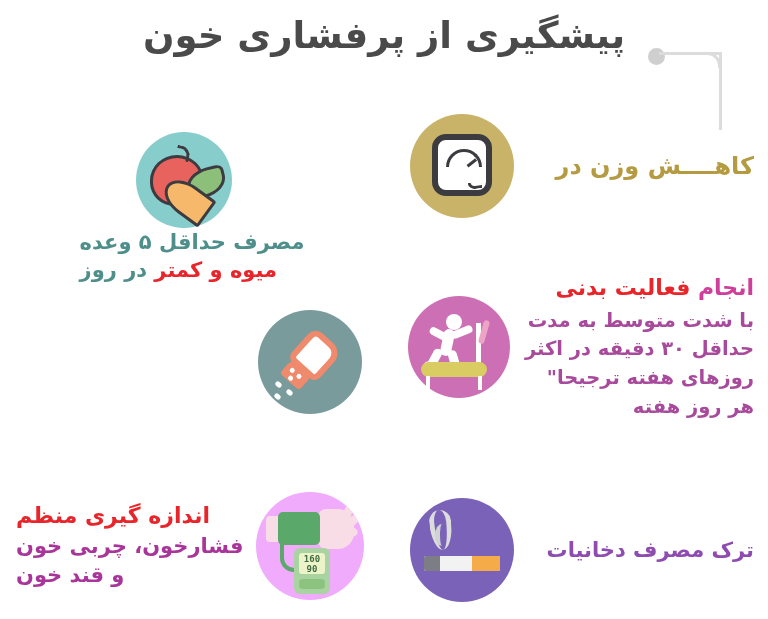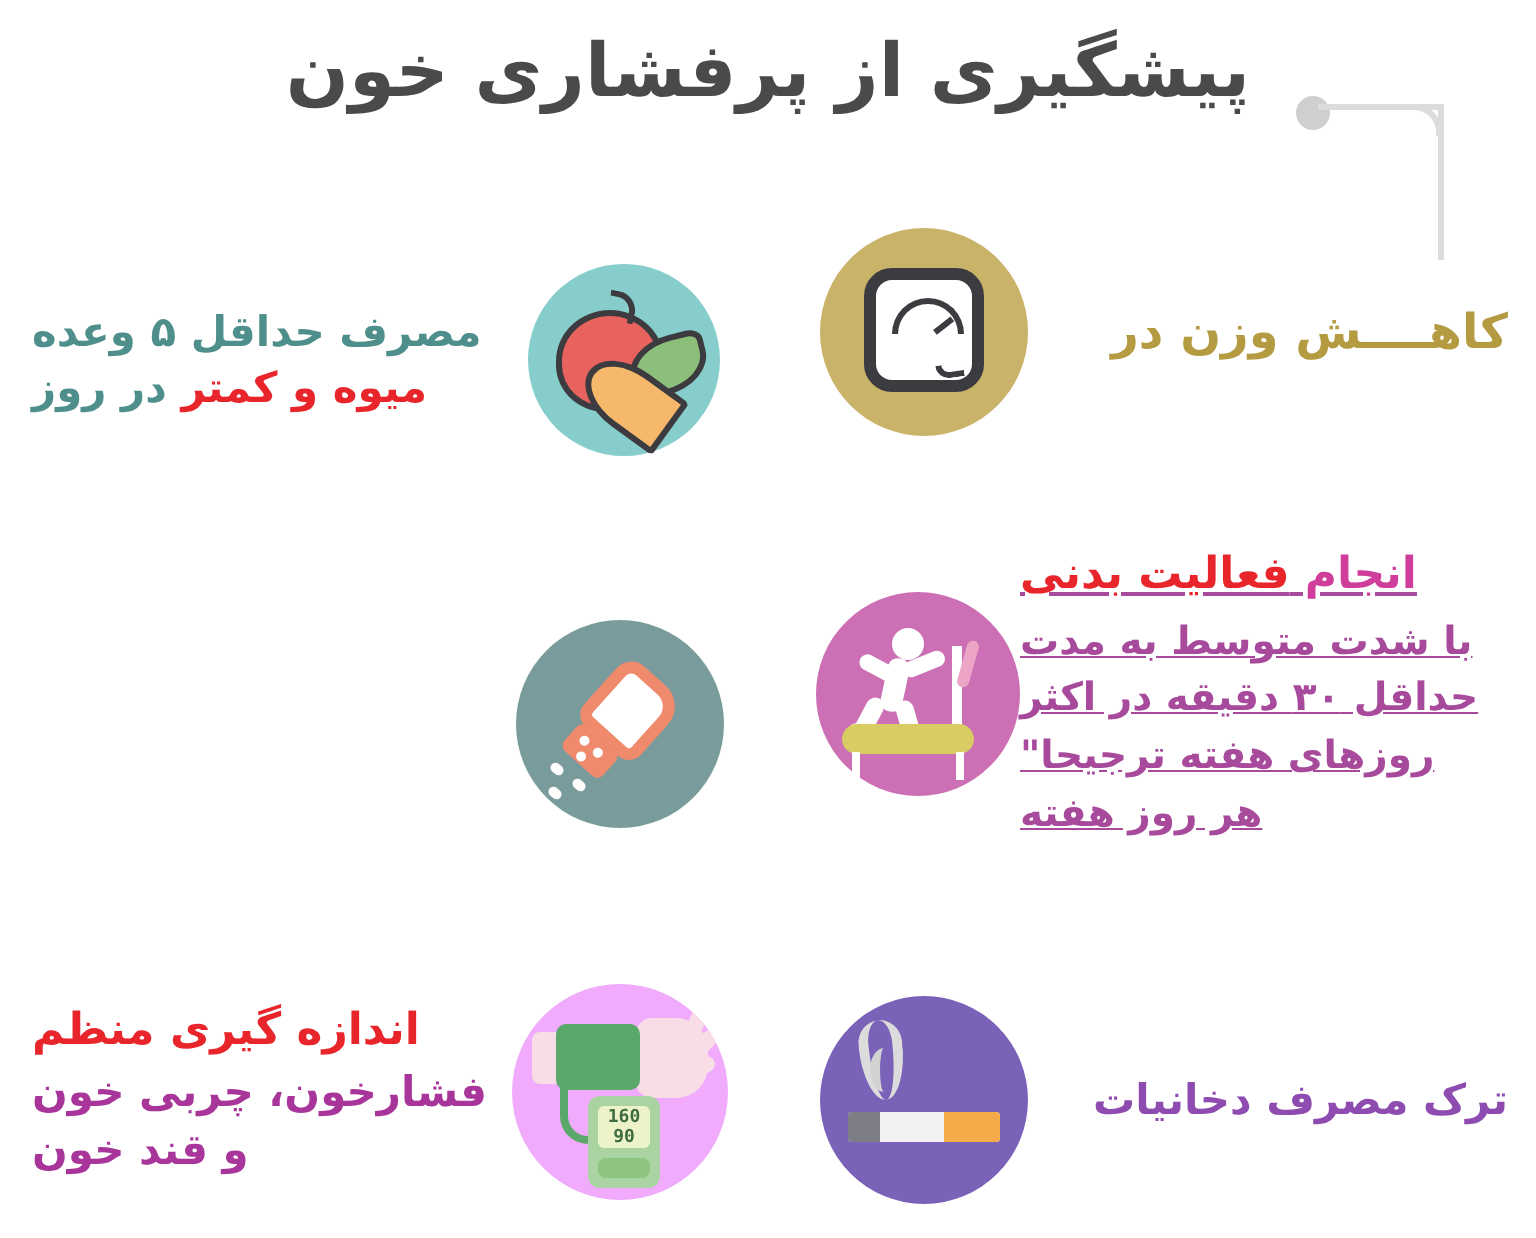--- a/index.html
+++ b/index.html
@@ -85,20 +85,21 @@
     direction: rtl;
     line-height: 1.35;
     font-weight: bold;
   }
 
   
   #row-fruit {
     top: 132px;
     left: 8px;
     width: 360px;
+    flex-direction: column;
   }
   #row-fruit .icon-circle {
     width: 96px; height: 96px;
     background: #87cdcb;
     margin-right: 8px;
   }
   #row-fruit .row-text {
     flex: 1;
     text-align: left;
     font-size: 21px;
@@ -265,27 +266,26 @@
     width: 360px;
   }
   #row-activity .icon-circle {
     width: 102px; height: 102px;
     background: #cc6fb4;
     margin-left: 8px;
     order: 2;
   }
   #row-activity .row-text {
     flex: 1;
-    text-align: left;
+    text-align: right;
     font-size: 19.5px;
     color: #a84a9c;
     padding-right: 6px;
     order: 1;
     line-height: 1.48;
-    text-decoration: underline;
   }
   .act-head {
     font-size: 22px;
     color: #cf3e9b;
     margin-bottom: 2px;
   }
   .hl-red2 { color: #e8252a; }
   .runner-head {
     position: absolute;
     left: 38px; top: 18px;

